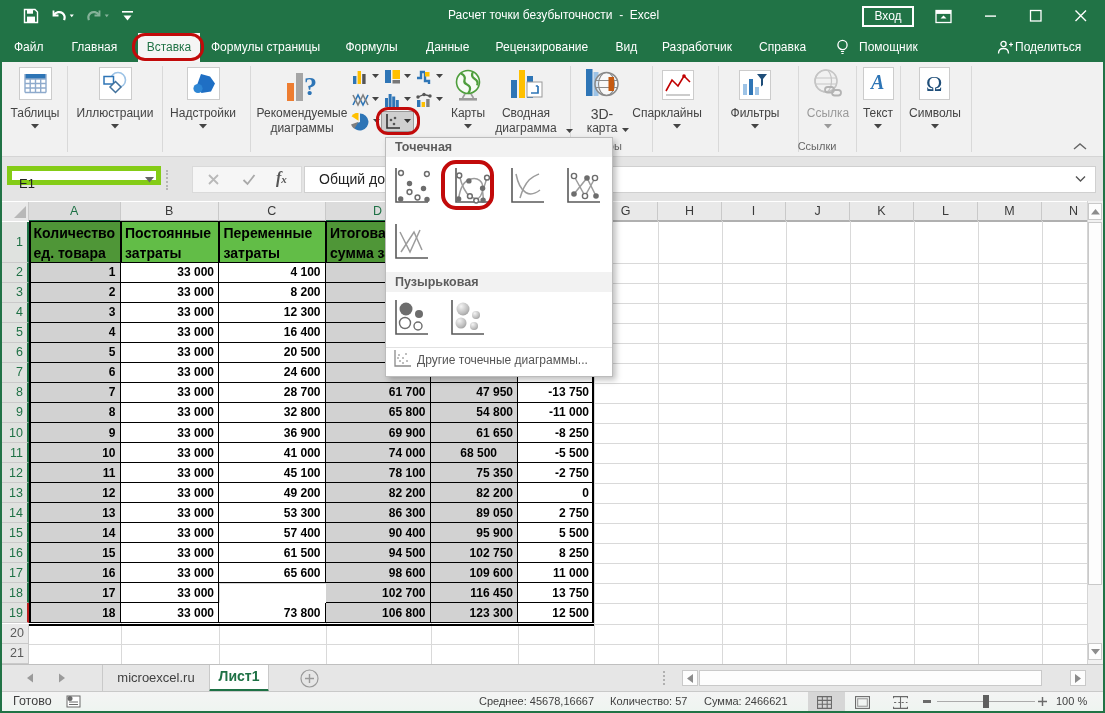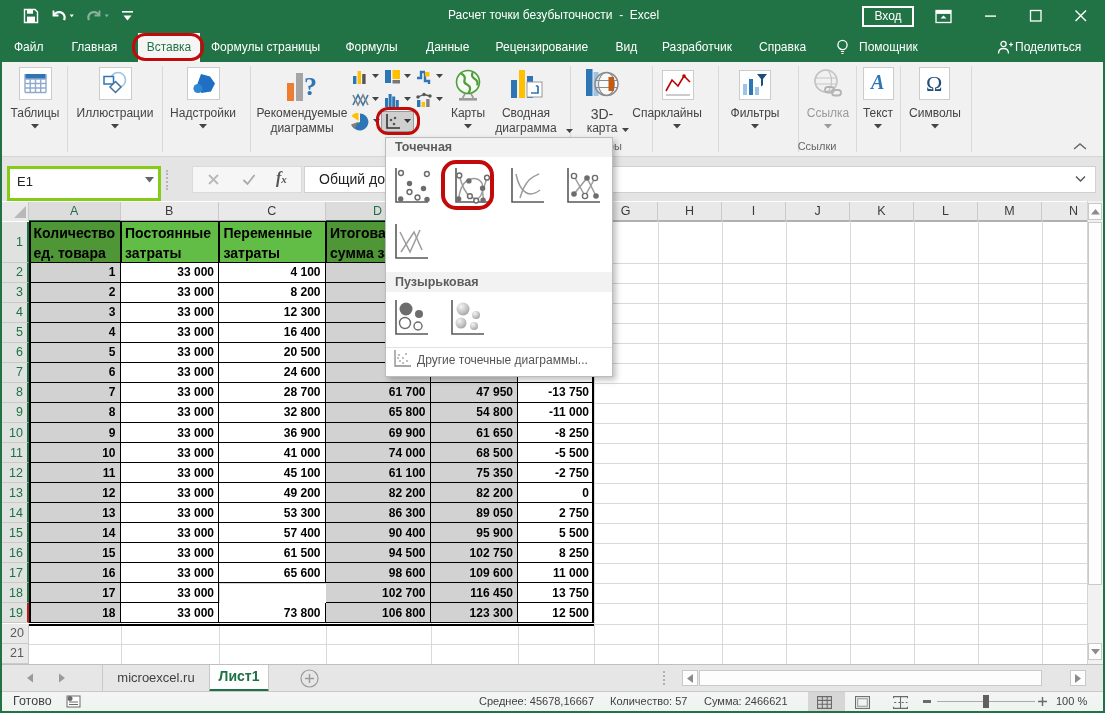--- a/index.html
+++ b/index.html
@@ -313,21 +313,21 @@
 <div class="abs" style="left:863px;top:106px;width:140px;text-align:center;font-size:12px;color:#444;">Символы</div>
     <div class="abs" style="left:929px;top:124px;width:8px;">
       <svg width="8" height="5" viewBox="0 0 8 5">
         <path d="M0 0 h8 l-4 4.5 z" fill="#444"></path>
       </svg>
     </div>
 <div class="abs" style="left:360px;top:140px;width:120px;text-align:center;font-size:11px;color:#666;">Диаграммы</div>
 <div class="abs" style="left:560px;top:140px;width:80px;text-align:center;font-size:11px;color:#666;">Обзоры</div>
 <div class="abs" style="left:775px;top:140px;width:80px;text-align:center;font-size:11px;color:#666;">Ссылки</div>
 <div class="abs" style="left:0;top:157px;width:1105px;height:44px;background:#e4e4e4;"></div>
-<div class="abs" style="left:5px;top:166px;width:154px;height:35px;background:#fff;border:3px solid #84cc16;font-size:13px;color:#222;line-height:25px;padding-left:7px;">E1</div>
+<div class="abs" style="left:5px;top:166px;width:154px;height:19px;background:#fff;border:5px solid #84cc16;font-size:13px;color:#222;line-height:25px;padding-left:7px;">E1</div>
 <div class="abs" style="left:143px;top:177px;">
       <svg width="9" height="6" viewBox="0 0 9 6">
         <path d="M0 0 h9 l-4.5 5.5 z" fill="#666"></path>
       </svg>
     </div>
 <div class="abs" style="left:164px;top:170px;width:3px;height:20px;border-left:2px dotted #b5b5b5;"></div>
 <div class="abs" style="left:190px;top:166px;width:110px;height:27px;background:#f6f6f6;border:1px solid #dadada;"></div>
 <svg class="abs" style="left:205px;top:173px" width="13" height="13" viewBox="0 0 13 13">
       <path d="M2 2 L11 11 M11 2 L2 11" stroke="#b9b9b9" stroke-width="1.8"></path>
     </svg>
@@ -476,26 +476,26 @@
 <div class="abs" style="left:27px;top:423.00px;width:91.5px;height:20.05px;background:#d2d2d2;border-right:1px solid #000;border-bottom:1px solid #000;color:#000;font-size:12px;font-weight:bold;text-align:right;padding-right:4px;display:flex;align-items:center;justify-content:flex-end;">9</div>
 <div class="abs" style="left:118.5px;top:423.00px;width:98.5px;height:20.05px;background:#fff;border-right:1px solid #000;border-bottom:1px solid #000;color:#000;font-size:12px;font-weight:bold;text-align:right;padding-right:4px;display:flex;align-items:center;justify-content:flex-end;">33 000</div>
 <div class="abs" style="left:217px;top:423.00px;width:106.5px;height:20.05px;background:#fff;border-right:1px solid #000;border-bottom:1px solid #000;color:#000;font-size:12px;font-weight:bold;text-align:right;padding-right:4px;display:flex;align-items:center;justify-content:flex-end;">36 900</div>
 <div class="abs" style="left:323.5px;top:423.00px;width:105.0px;height:20.05px;background:#d2d2d2;border-right:1px solid #000;border-bottom:1px solid #000;color:#000;font-size:12px;font-weight:bold;text-align:right;padding-right:4px;display:flex;align-items:center;justify-content:flex-end;">69 900</div>
 <div class="abs" style="left:428.5px;top:423.00px;width:87.5px;height:20.05px;background:#d2d2d2;border-right:1px solid #000;border-bottom:1px solid #000;color:#000;font-size:12px;font-weight:bold;text-align:right;padding-right:4px;display:flex;align-items:center;justify-content:flex-end;">61 650</div>
 <div class="abs" style="left:516px;top:423.00px;width:76px;height:20.05px;background:#fff;border-right:1px solid #000;border-bottom:1px solid #000;color:#000;font-size:12px;font-weight:bold;text-align:right;padding-right:4px;display:flex;align-items:center;justify-content:flex-end;">-8 250</div>
 <div class="abs" style="left:27px;top:443.05px;width:91.5px;height:20.05px;background:#d2d2d2;border-right:1px solid #000;border-bottom:1px solid #000;color:#000;font-size:12px;font-weight:bold;text-align:right;padding-right:4px;display:flex;align-items:center;justify-content:flex-end;">10</div>
 <div class="abs" style="left:118.5px;top:443.05px;width:98.5px;height:20.05px;background:#fff;border-right:1px solid #000;border-bottom:1px solid #000;color:#000;font-size:12px;font-weight:bold;text-align:right;padding-right:4px;display:flex;align-items:center;justify-content:flex-end;">33 000</div>
 <div class="abs" style="left:217px;top:443.05px;width:106.5px;height:20.05px;background:#fff;border-right:1px solid #000;border-bottom:1px solid #000;color:#000;font-size:12px;font-weight:bold;text-align:right;padding-right:4px;display:flex;align-items:center;justify-content:flex-end;">41 000</div>
 <div class="abs" style="left:323.5px;top:443.05px;width:105.0px;height:20.05px;background:#d2d2d2;border-right:1px solid #000;border-bottom:1px solid #000;color:#000;font-size:12px;font-weight:bold;text-align:right;padding-right:4px;display:flex;align-items:center;justify-content:flex-end;">74 000</div>
-<div class="abs" style="left:428.5px;top:443.05px;width:87.5px;height:20.05px;background:#d2d2d2;border-right:1px solid #000;border-bottom:1px solid #000;color:#000;font-size:12px;font-weight:bold;text-align:right;padding-right:4px;display:flex;align-items:center;justify-content:flex-end;">68 500</div>
+<div class="abs" style="left:428.5px;top:443.05px;width:87.5px;height:20.05px;background:#d2d2d2;border-right:1px solid #000;border-bottom:1px solid #000;color:#000;font-size:12px;font-weight:bold;text-align:right;padding-right:20px;display:flex;align-items:center;justify-content:flex-end;">68 500</div>
 <div class="abs" style="left:516px;top:443.05px;width:76px;height:20.05px;background:#fff;border-right:1px solid #000;border-bottom:1px solid #000;color:#000;font-size:12px;font-weight:bold;text-align:right;padding-right:4px;display:flex;align-items:center;justify-content:flex-end;">-5 500</div>
 <div class="abs" style="left:27px;top:463.10px;width:91.5px;height:20.05px;background:#d2d2d2;border-right:1px solid #000;border-bottom:1px solid #000;color:#000;font-size:12px;font-weight:bold;text-align:right;padding-right:4px;display:flex;align-items:center;justify-content:flex-end;">11</div>
 <div class="abs" style="left:118.5px;top:463.10px;width:98.5px;height:20.05px;background:#fff;border-right:1px solid #000;border-bottom:1px solid #000;color:#000;font-size:12px;font-weight:bold;text-align:right;padding-right:4px;display:flex;align-items:center;justify-content:flex-end;">33 000</div>
 <div class="abs" style="left:217px;top:463.10px;width:106.5px;height:20.05px;background:#fff;border-right:1px solid #000;border-bottom:1px solid #000;color:#000;font-size:12px;font-weight:bold;text-align:right;padding-right:4px;display:flex;align-items:center;justify-content:flex-end;">45 100</div>
-<div class="abs" style="left:323.5px;top:463.10px;width:105.0px;height:20.05px;background:#d2d2d2;border-right:1px solid #000;border-bottom:1px solid #000;color:#000;font-size:12px;font-weight:bold;text-align:right;padding-right:4px;display:flex;align-items:center;justify-content:flex-end;">61 100</div>
+<div class="abs" style="left:323.5px;top:463.10px;width:105.0px;height:20.05px;background:#d2d2d2;border-right:1px solid #000;border-bottom:1px solid #000;color:#000;font-size:12px;font-weight:bold;text-align:right;padding-right:4px;display:flex;align-items:center;justify-content:flex-end;">78 100</div>
 <div class="abs" style="left:428.5px;top:463.10px;width:87.5px;height:20.05px;background:#d2d2d2;border-right:1px solid #000;border-bottom:1px solid #000;color:#000;font-size:12px;font-weight:bold;text-align:right;padding-right:4px;display:flex;align-items:center;justify-content:flex-end;">75 350</div>
 <div class="abs" style="left:516px;top:463.10px;width:76px;height:20.05px;background:#fff;border-right:1px solid #000;border-bottom:1px solid #000;color:#000;font-size:12px;font-weight:bold;text-align:right;padding-right:4px;display:flex;align-items:center;justify-content:flex-end;">-2 750</div>
 <div class="abs" style="left:27px;top:483.15px;width:91.5px;height:20.05px;background:#d2d2d2;border-right:1px solid #000;border-bottom:1px solid #000;color:#000;font-size:12px;font-weight:bold;text-align:right;padding-right:4px;display:flex;align-items:center;justify-content:flex-end;">12</div>
 <div class="abs" style="left:118.5px;top:483.15px;width:98.5px;height:20.05px;background:#fff;border-right:1px solid #000;border-bottom:1px solid #000;color:#000;font-size:12px;font-weight:bold;text-align:right;padding-right:4px;display:flex;align-items:center;justify-content:flex-end;">33 000</div>
 <div class="abs" style="left:217px;top:483.15px;width:106.5px;height:20.05px;background:#fff;border-right:1px solid #000;border-bottom:1px solid #000;color:#000;font-size:12px;font-weight:bold;text-align:right;padding-right:4px;display:flex;align-items:center;justify-content:flex-end;">49 200</div>
 <div class="abs" style="left:323.5px;top:483.15px;width:105.0px;height:20.05px;background:#d2d2d2;border-right:1px solid #000;border-bottom:1px solid #000;color:#000;font-size:12px;font-weight:bold;text-align:right;padding-right:4px;display:flex;align-items:center;justify-content:flex-end;">82 200</div>
 <div class="abs" style="left:428.5px;top:483.15px;width:87.5px;height:20.05px;background:#d2d2d2;border-right:1px solid #000;border-bottom:1px solid #000;color:#000;font-size:12px;font-weight:bold;text-align:right;padding-right:4px;display:flex;align-items:center;justify-content:flex-end;">82 200</div>
 <div class="abs" style="left:516px;top:483.15px;width:76px;height:20.05px;background:#fff;border-right:1px solid #000;border-bottom:1px solid #000;color:#000;font-size:12px;font-weight:bold;text-align:right;padding-right:4px;display:flex;align-items:center;justify-content:flex-end;">0</div>
 <div class="abs" style="left:27px;top:503.20px;width:91.5px;height:20.05px;background:#d2d2d2;border-right:1px solid #000;border-bottom:1px solid #000;color:#000;font-size:12px;font-weight:bold;text-align:right;padding-right:4px;display:flex;align-items:center;justify-content:flex-end;">13</div>
 <div class="abs" style="left:118.5px;top:503.20px;width:98.5px;height:20.05px;background:#fff;border-right:1px solid #000;border-bottom:1px solid #000;color:#000;font-size:12px;font-weight:bold;text-align:right;padding-right:4px;display:flex;align-items:center;justify-content:flex-end;">33 000</div>

